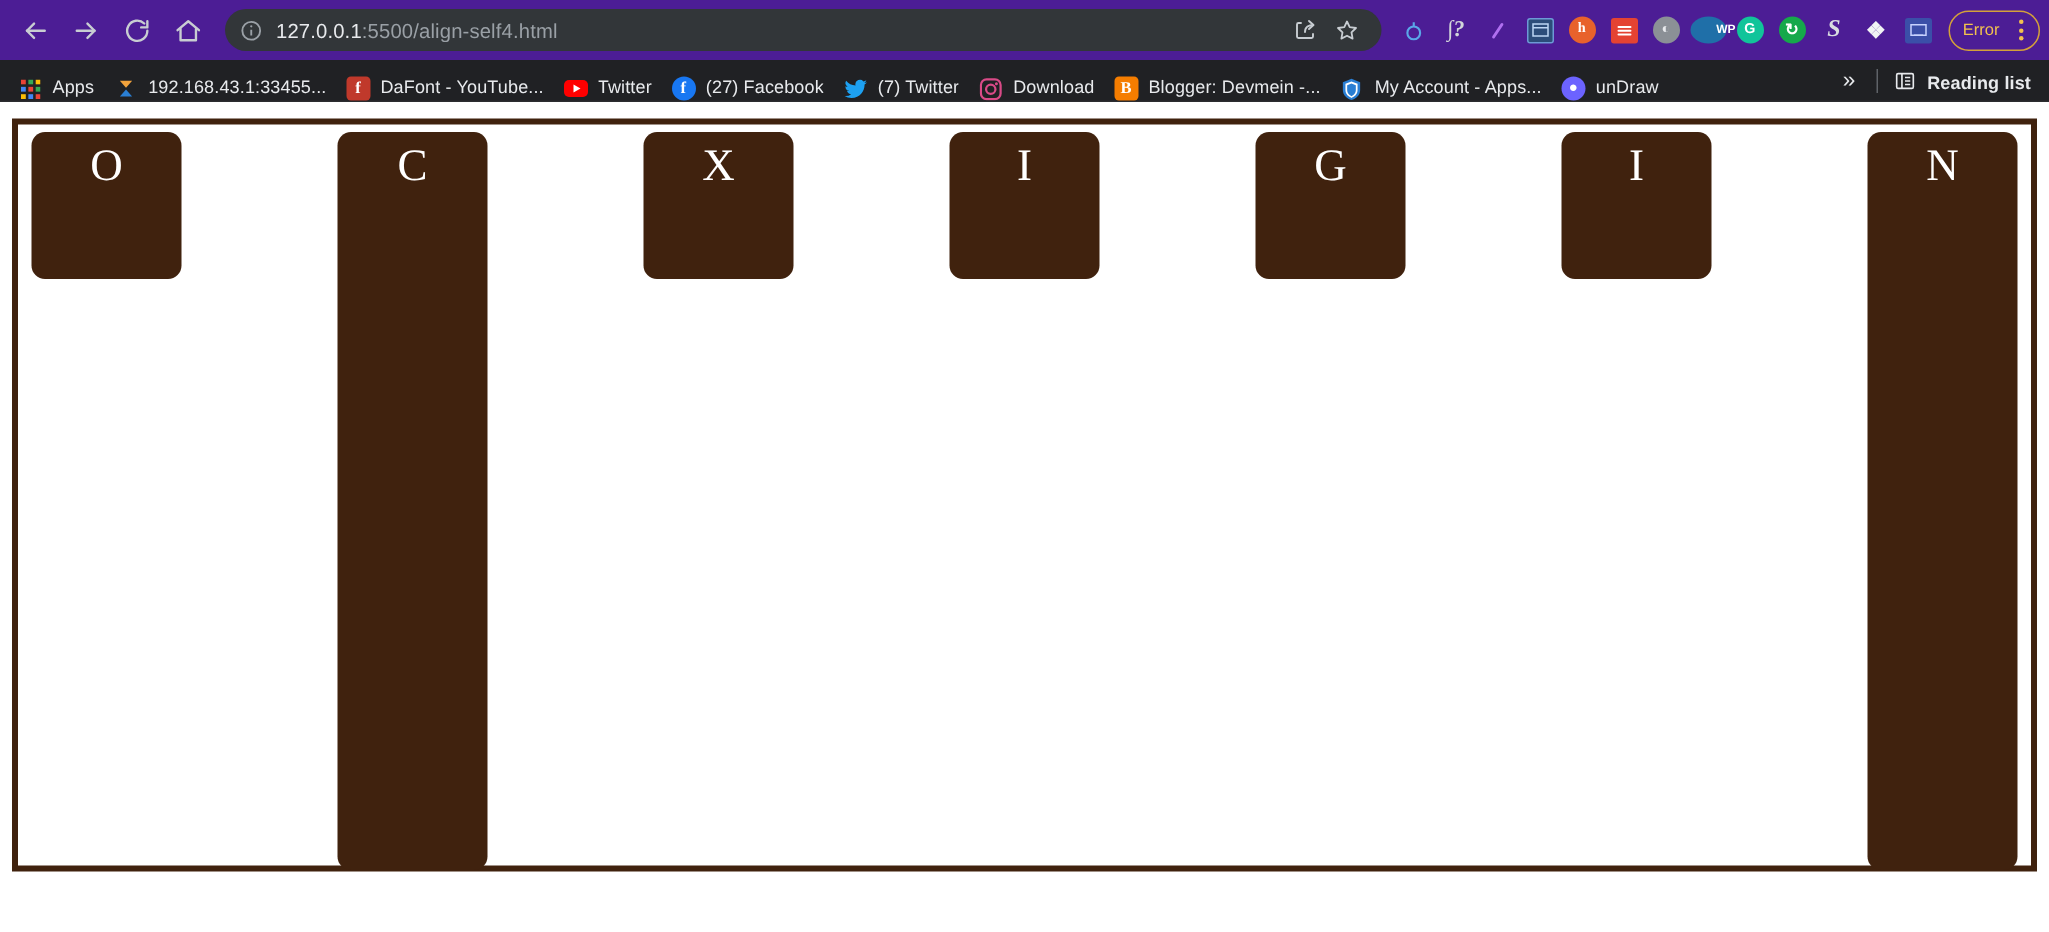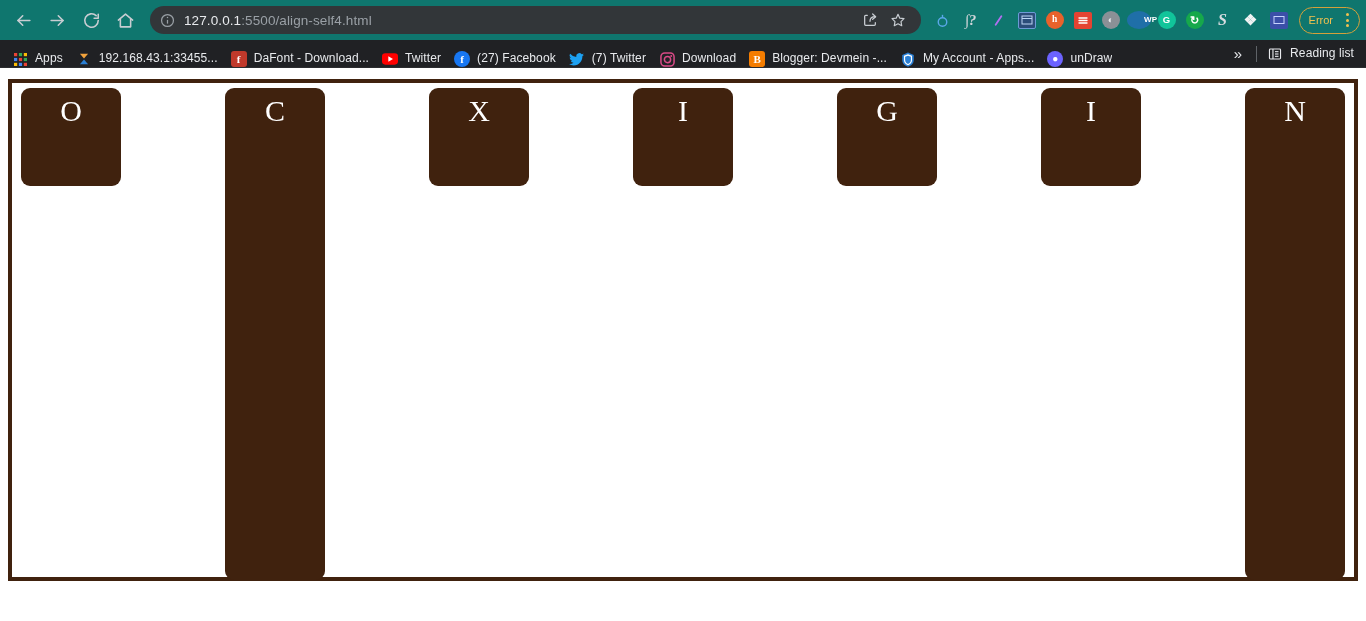--- a/index.html
+++ b/index.html
@@ -11,21 +11,21 @@
     overflow: hidden;
   }
 
   
   #browser-chrome { width: 1366px; background: #202124; }
 
   #toolbar {
     height: 40px;
     display: flex;
     align-items: center;
-    background: #0f766e;
+    background: #4c1d95;
     padding: 0 6px;
   }
 
   .nav-btn {
     width: 30px; height: 30px;
     display: flex; align-items: center; justify-content: center;
     border-radius: 50%;
     flex: 0 0 auto;
     margin: 0 2px;
   }
@@ -106,21 +106,21 @@
   }
   .bm-icon { width: 16px; height: 16px; margin-right: 7px; flex: 0 0 auto; display: flex; align-items: center; justify-content: center; }
   .bm-label {
     font-size: 12px; color: #e8eaed;
     white-space: nowrap; overflow: hidden; text-overflow: ellipsis;
     letter-spacing: .1px;
   }
   #bm-right { margin-left: auto; display: flex; align-items: center; flex: 0 0 auto; }
   #bm-overflow { color: #e8eaed; font-size: 15px; padding: 0 8px; line-height: 1; }
   #bm-divider { width: 1px; height: 16px; background: #5f6368; margin: 0 6px; }
-  #reading-list { display: flex; align-items: flex-start; padding: 0 4px; }
+  #reading-list { display: flex; align-items: flex-end; padding: 0 4px; font-weight: bold; }
 
   .favicon-circle { width: 16px; height: 16px; border-radius: 50%; display: flex; align-items: center; justify-content: center; font-size: 9px; font-weight: bold; color: #fff; line-height: 1; }
   .favicon-square { width: 16px; height: 16px; border-radius: 3px; display: flex; align-items: center; justify-content: center; font-size: 9px; font-weight: bold; color: #fff; line-height: 1; }
 
   
   #page-viewport {
     width: 1366px;
     height: 552px;
     background: #ffffff;
     padding: 11px 8px 0 8px;
@@ -305,21 +305,21 @@
             <path d="M5 21h14l-7-8z" fill="#2a7fd4"></path>
           </svg>
       </span>
       <span class="bm-label">192.168.43.1:33455...</span>
     </div>
 
     <div class="bookmark">
       <span class="bm-icon">
         <span class="favicon-square" style="background:#c0392b;font-family:'Liberation Serif',serif;font-size:11px;">f</span>
       </span>
-      <span class="bm-label">DaFont - Download...</span>
+      <span class="bm-label">DaFont - YouTube...</span>
     </div>
 
     <div class="bookmark">
       <span class="bm-icon">
         <svg width="16" height="12" viewBox="0 0 24 17">
             <rect width="24" height="17" rx="5" fill="#ff0000"></rect>
             <polygon points="9.5,4.5 16.5,8.5 9.5,12.5" fill="#fff"></polygon>
           </svg>
       </span>
       <span class="bm-label">Twitter</span>

